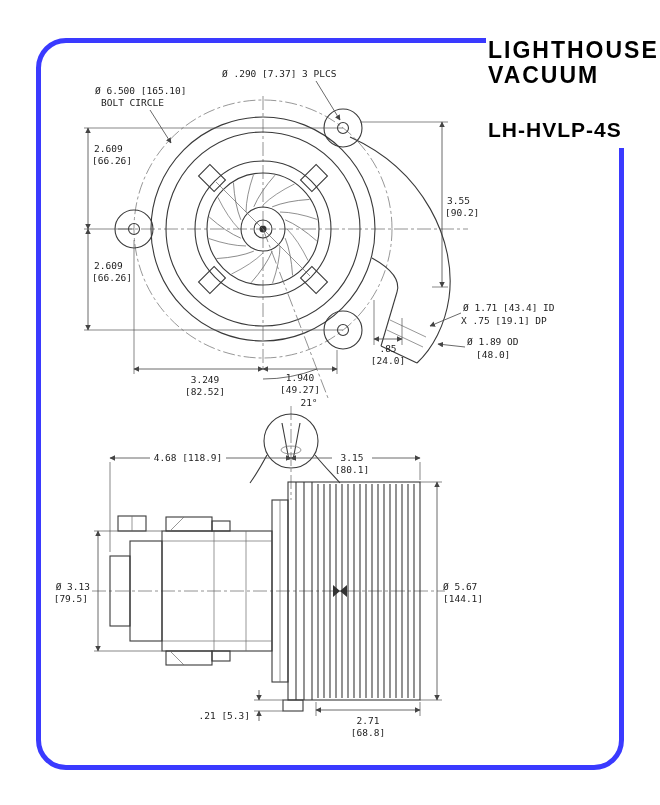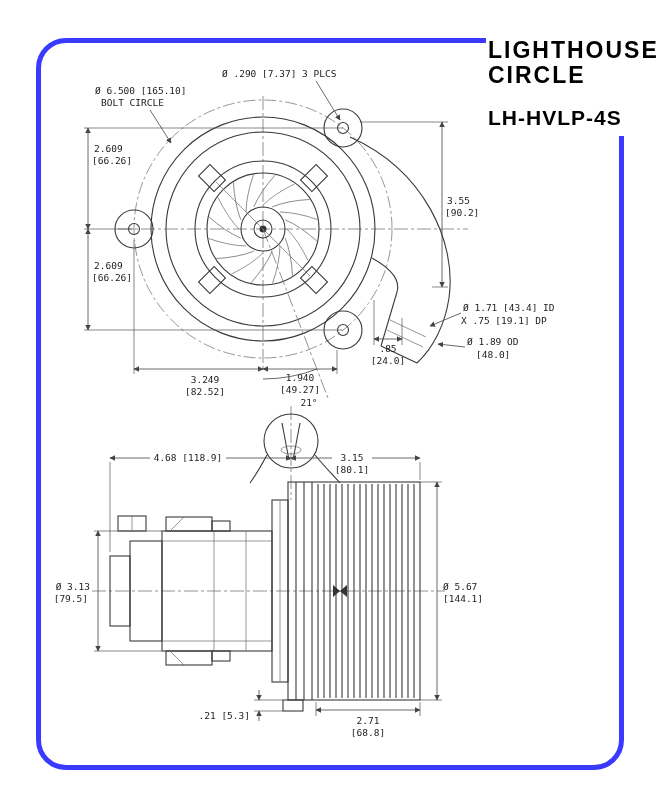--- a/index.html
+++ b/index.html
@@ -3,40 +3,40 @@
 <meta charset="utf-8">
 <style>
   html,body{margin:0;padding:0;background:#ffffff;}
   .page{position:relative;width:660px;height:805px;background:#ffffff;overflow:hidden;
         font-family:"Liberation Sans",sans-serif;}
   .frame{position:absolute;left:36px;top:38px;width:578px;height:722px;
          border:5px solid var(--accent,#3a3aff);border-radius:30px;background:transparent;}
   .title-block{position:absolute;left:486px;top:36px;background:#ffffff;padding:2px 4px 6px 2px;
                color:#000;font-weight:bold;z-index:5;}
   .title-block .line{font-size:23px;line-height:25px;letter-spacing:2px;white-space:nowrap;}
-  .title-block .model{font-size:21px;letter-spacing:1px;margin-top:18px;white-space:nowrap;}
+  .title-block .model{font-size:21px;letter-spacing:1px;margin-top:30px;white-space:nowrap;}
   svg.drawing{position:absolute;left:0;top:0;z-index:2;}
   .ln{stroke:#3a3a3a;stroke-width:1.1;fill:none;}
   .thin{stroke:#6a6a6a;stroke-width:0.7;fill:none;}
   .cl{stroke:#777;stroke-width:0.8;stroke-dasharray:14 3 3 3;fill:none;}
   .dim{stroke:#444;stroke-width:0.8;fill:none;}
   .ext{stroke:#555;stroke-width:0.7;fill:none;}
   text.d{font-family:"DejaVu Sans Mono",monospace;font-size:9.5px;fill:#1c1c1c;}
   .dark{fill:#333;}
 </style>
 </head>
 <body>
 
 <div class="page">
 
   <div class="frame"></div>
 
   <div class="title-block">
     <div class="line">LIGHTHOUSE</div>
-    <div class="line">CIRCLE</div>
+    <div class="line">VACUUM</div>
     <div class="model">LH-HVLP-4S</div>
   </div>
 
   <svg class="drawing" width="660" height="805" viewBox="0 0 660 805">
     <defs>
       <marker id="ma" viewBox="0 0 10 10" refX="9" refY="5" markerWidth="7" markerHeight="7" orient="auto-start-reverse">
         <path d="M0,0 L10,5 L0,10 z" fill="#444"></path>
       </marker>
       <path id="blade" d="M287,229 Q298.2,240.4 308.1,260.6" class="thin"></path>
       <line id="fin" x1="318" y1="484" x2="318" y2="698" class="ln" stroke-width="0.9"></line>

